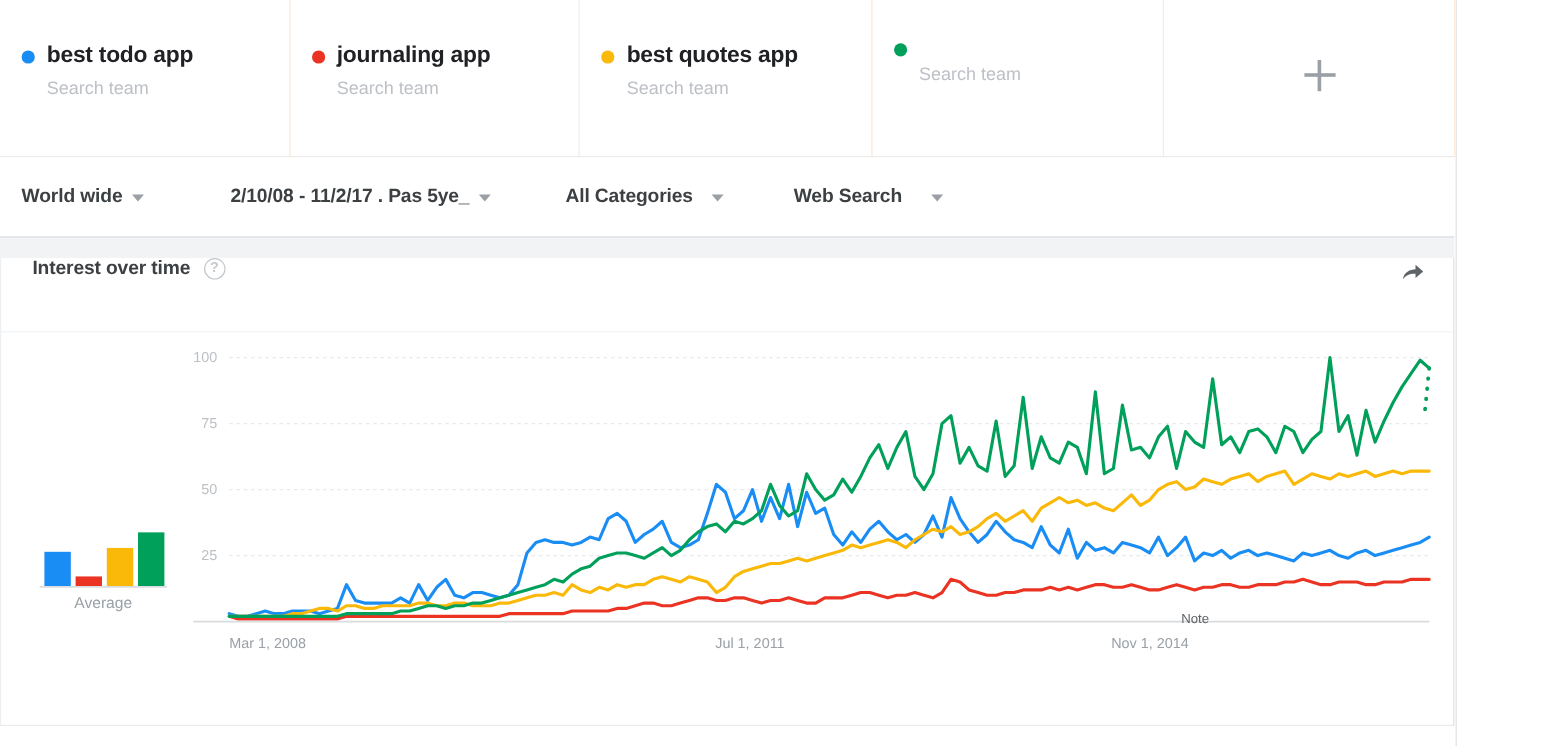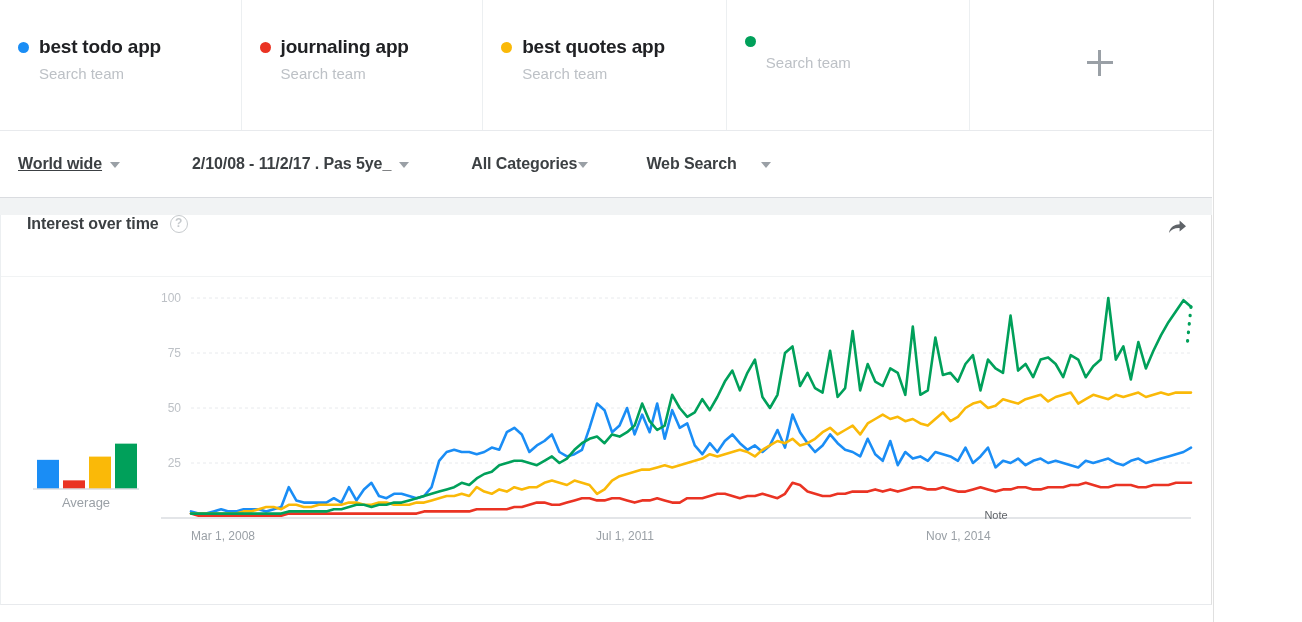--- a/index.html
+++ b/index.html
@@ -63,23 +63,23 @@
     display: flex; align-items: center; gap: 8px;
     font-size: 16px; color: #3c4043; font-weight: bold;
     cursor: pointer; white-space: nowrap;
   }
   .filter .lbl { letter-spacing: -0.1px; }
   .caret {
     width: 0; height: 0; border-left: 5px solid transparent;
     border-right: 5px solid transparent; border-top: 6px solid #9aa0a6;
     display: inline-block; margin-top: 2px;
   }
-  .f-geo    { margin-right: 72px; text-decoration: underline; }
+  .f-geo    { margin-right: 72px; }
   .f-date   { margin-right: 62px; }
-  .f-cat    { margin-right: 58px; gap: 1px; }
+  .f-cat    { margin-right: 58px; gap: 16px; }
   .f-search { gap: 24px; }
 
   .divider-bar {
     position: absolute; left: 0; top: 197px;
     width: 1212px; height: 18px;
     background: #f1f3f4; border-top: 1px solid #dadce0;
   }
 
   
   .chart-card {

